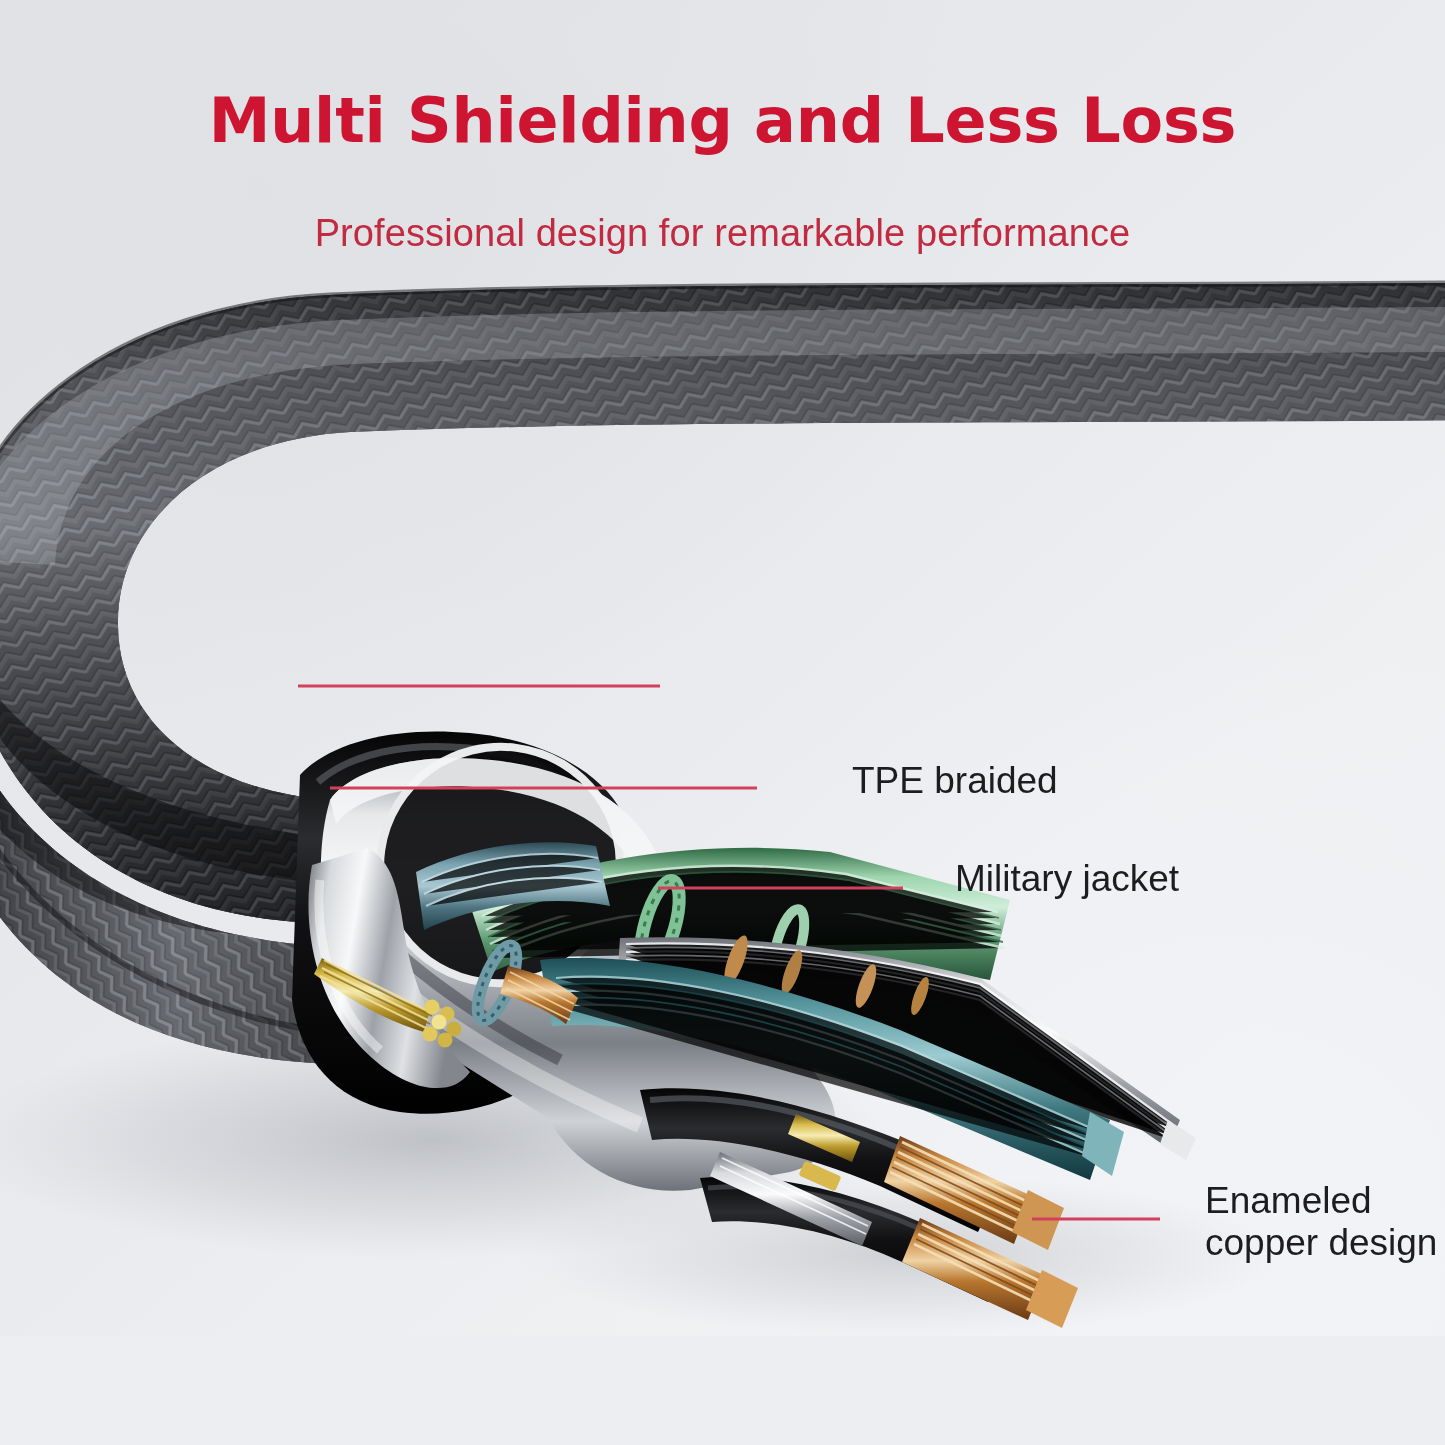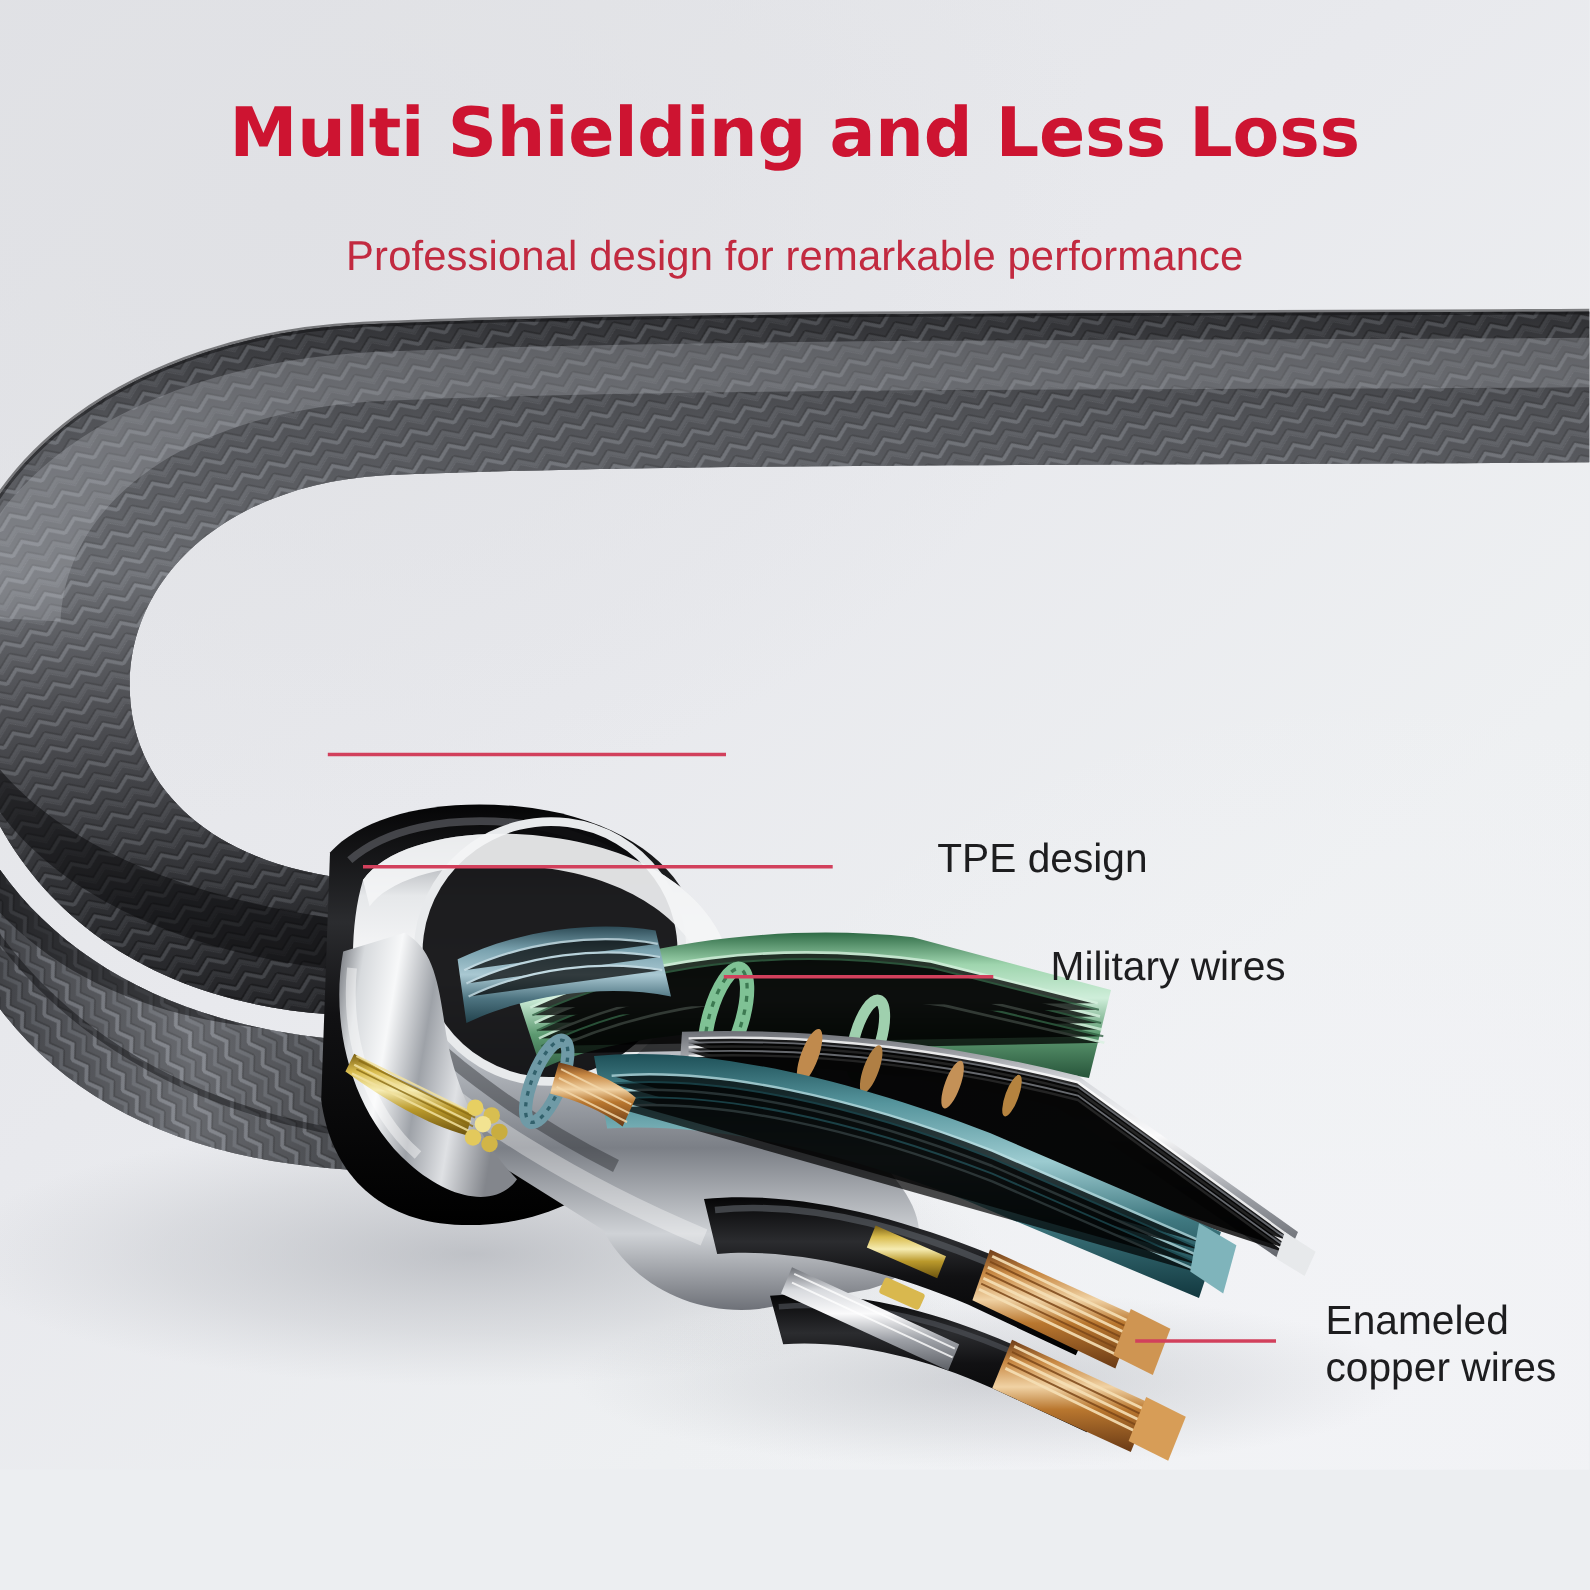--- a/index.html
+++ b/index.html
@@ -410,18 +410,18 @@
   <svg class="layer top" viewBox="0 0 1445 1445">
     <line x1="298" y1="686" x2="660" y2="686" stroke="#d2405c" stroke-width="3.2"></line>
     <line x1="330" y1="788" x2="757" y2="788" stroke="#d2405c" stroke-width="3.2"></line>
     <line x1="658" y1="888" x2="903" y2="888" stroke="#d2405c" stroke-width="3.2"></line>
     <line x1="1032" y1="1219" x2="1160" y2="1219" stroke="#d2405c" stroke-width="3.2"></line>
   </svg>
 
   <div class="title">Multi Shielding and Less Loss</div>
   <div class="subtitle">Professional design for remarkable performance</div>
 
-  <div class="callout" id="c-tpe">TPE design</div>
-  <div class="callout" id="c-fiber">Military wires</div>
+  <div class="callout" id="c-tpe">TPE braided</div>
+  <div class="callout" id="c-fiber">Military jacket</div>
   <div class="callout" id="c-copper">Enameled
-copper wires</div>
+copper design</div>
 
 </div>
 
 </body></html>

